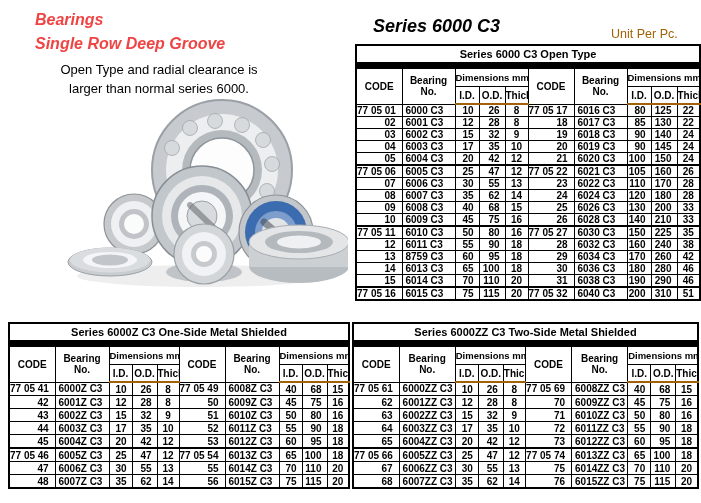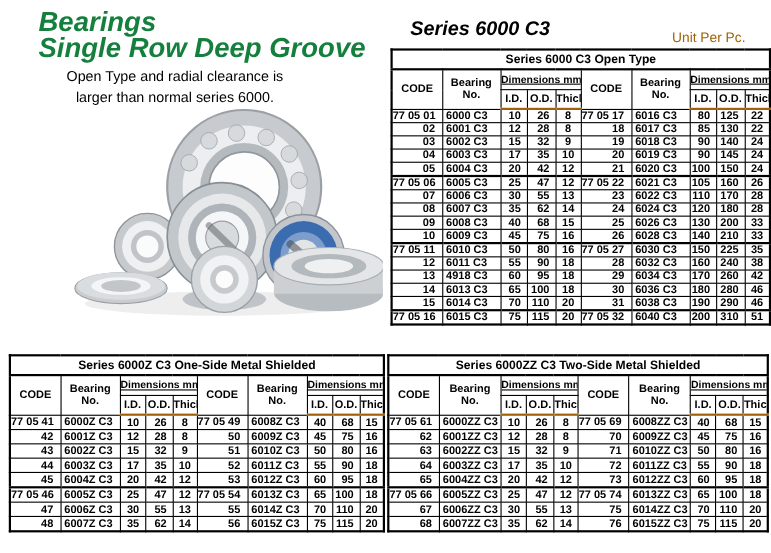--- a/index.html
+++ b/index.html
@@ -3,21 +3,21 @@
 <meta charset="utf-8">
 <style>
   html,body{margin:0;padding:0;background:#fff;}
   .page{
     position:relative;width:701px;height:503px;background:#ffffff;
     font-family:"Liberation Sans",sans-serif;color:#111;overflow:hidden;
   }
   
   .main-title{
     position:absolute;left:35px;top:8px;margin:0;
-    font-size:25px;line-height:24px;font-weight:bold;font-style:italic;color:#15803d;
+    font-size:16px;line-height:24px;font-weight:bold;font-style:italic;color:#ef4444;
   }
   .desc{
     position:absolute;left:36px;top:60px;width:246px;margin:0;
     font-size:13px;line-height:19px;text-align:center;color:#000;
   }
   .series-heading{
     position:absolute;margin:0;font-size:18px;font-weight:bold;font-style:italic;color:#000;white-space:nowrap;
   }
   #h-6000{left:373px;top:16px;}
   #h-6000z{left:44px;top:295px;}
@@ -28,27 +28,27 @@
     position:absolute;border-collapse:collapse;table-layout:fixed;
     border:2px solid #000;background:#fff;
   }
   #t1{left:355px;top:44px;width:344px;}
   #t2{left:8px;top:322px;width:341px;}
   #t3{left:352px;top:322px;width:347px;}
   .cat th,.cat td{
     border:1px solid #000;padding:0;color:#000;overflow:hidden;white-space:nowrap;
   }
   .cat tr.ttl th{
-    font-size:11px;font-weight:bold;height:16px;text-align:center;border-bottom:2px solid #000000;
+    font-size:11px;font-weight:bold;height:16px;text-align:center;border-bottom:7px solid #000000;
   }
   .cat thead th{font-size:10px;font-weight:bold;text-align:center;}
   .cat thead tr.hA th{height:17px;}
   .cat thead tr.hB th{height:16px;border-bottom:2px solid #a16207;}
   .cat th.hb{white-space:normal;line-height:11px;}
-  .cat th.hd{font-size:9.5px;text-decoration:underline;}
+  .cat th.hd{font-size:9.5px;}
   .cat tbody td{font-size:10px;font-weight:bold;line-height:11px;}
   #t1 tbody td{height:11px;}
   #t2 tbody td,#t3 tbody td{height:12px;}
   .cat td.c{text-align:right;padding-right:6px;}
   .cat td.b{text-align:left;padding-left:3px;}
   .cat td.n{text-align:right;padding-right:5px;}
   .cat td.t{text-align:center;}
   .cat tr.sep td{border-top:2px solid #000;}
   
   .photo{position:absolute;left:52px;top:96px;}
@@ -317,21 +317,21 @@
           <td class="t">18</td>
           <td class="c">28</td>
           <td class="b">6032 C3</td>
           <td class="n">160</td>
           <td class="n">240</td>
           <td class="t">38</td>
         </tr>
 
         <tr>
           <td class="c">13</td>
-          <td class="b">4918 C3</td>
+          <td class="b">8759 C3</td>
           <td class="n">60</td>
           <td class="n">95</td>
           <td class="t">18</td>
           <td class="c">29</td>
           <td class="b">6034 C3</td>
           <td class="n">170</td>
           <td class="n">260</td>
           <td class="t">42</td>
         </tr>
 

